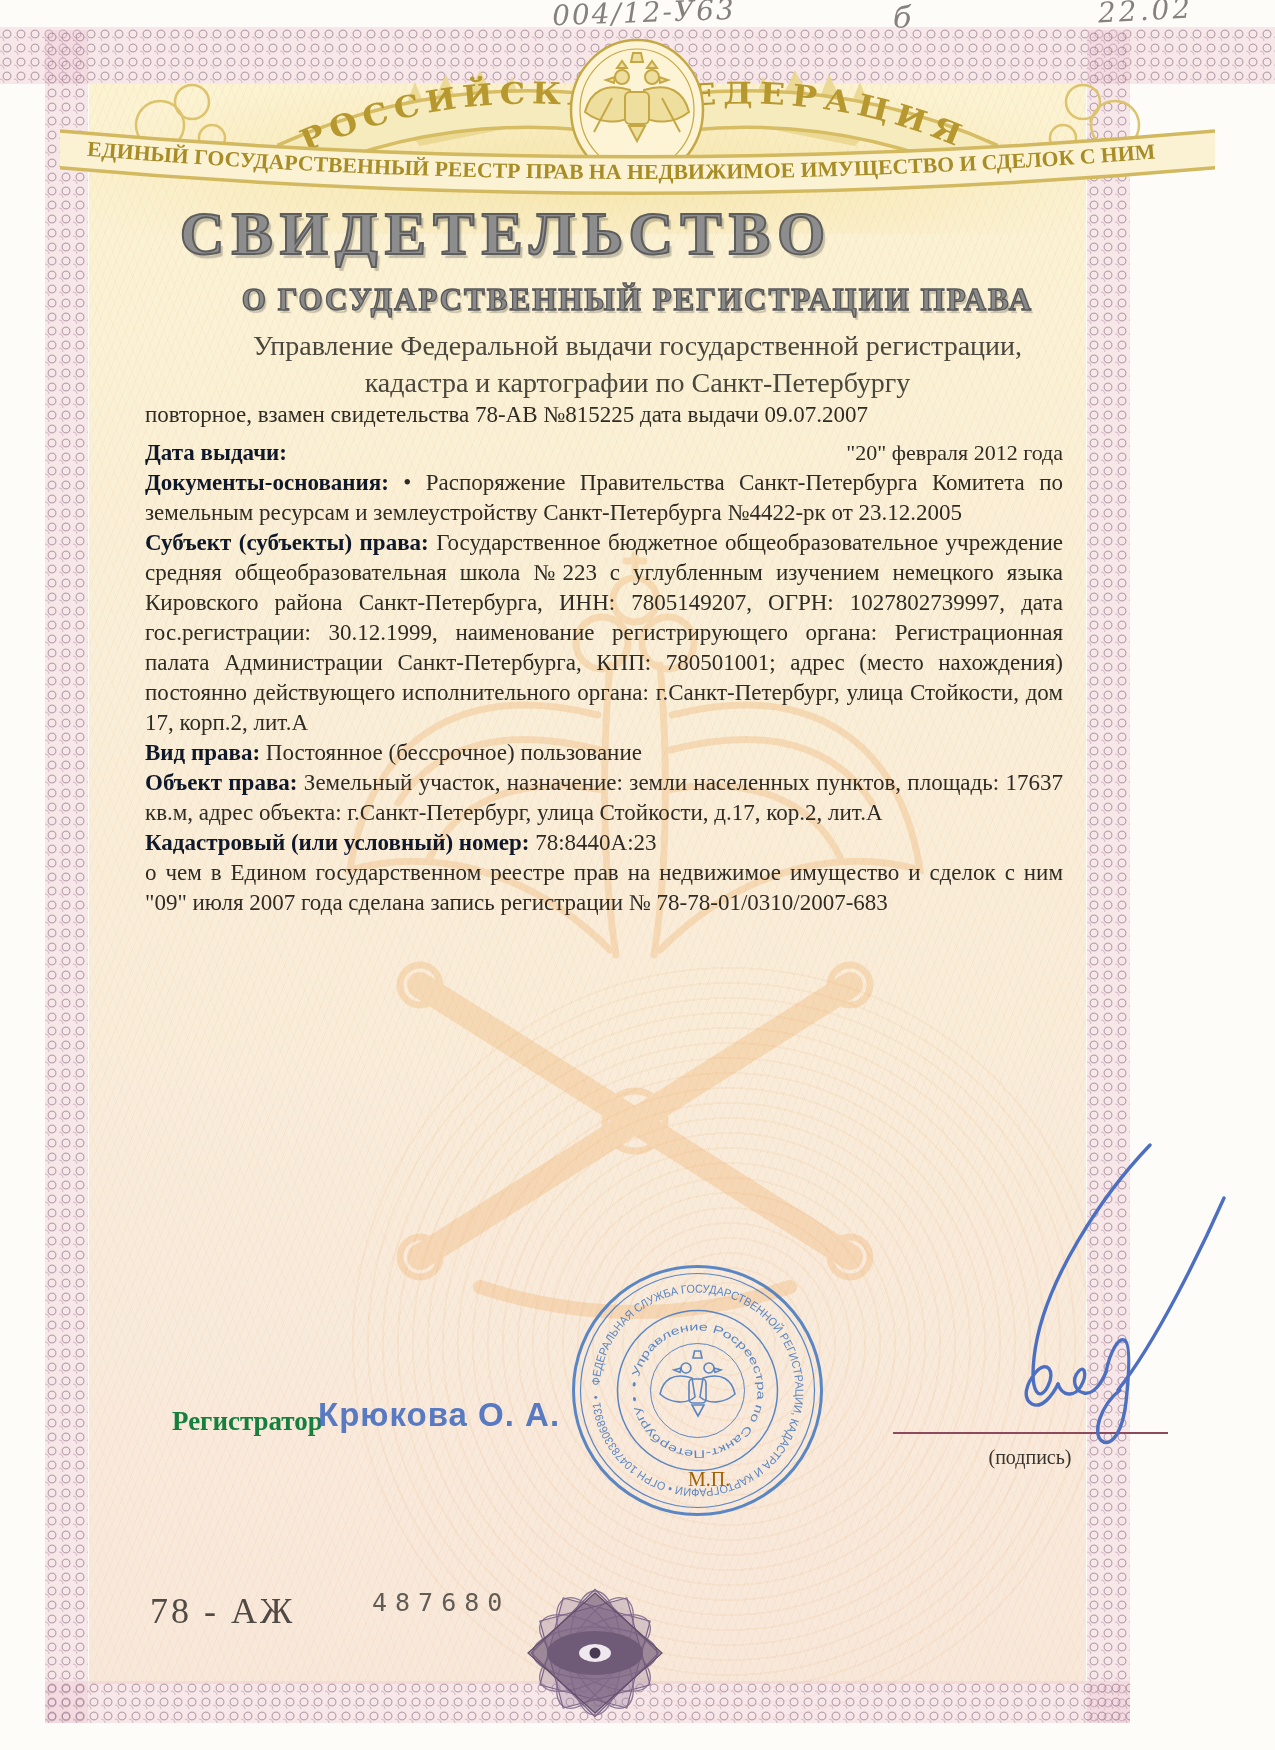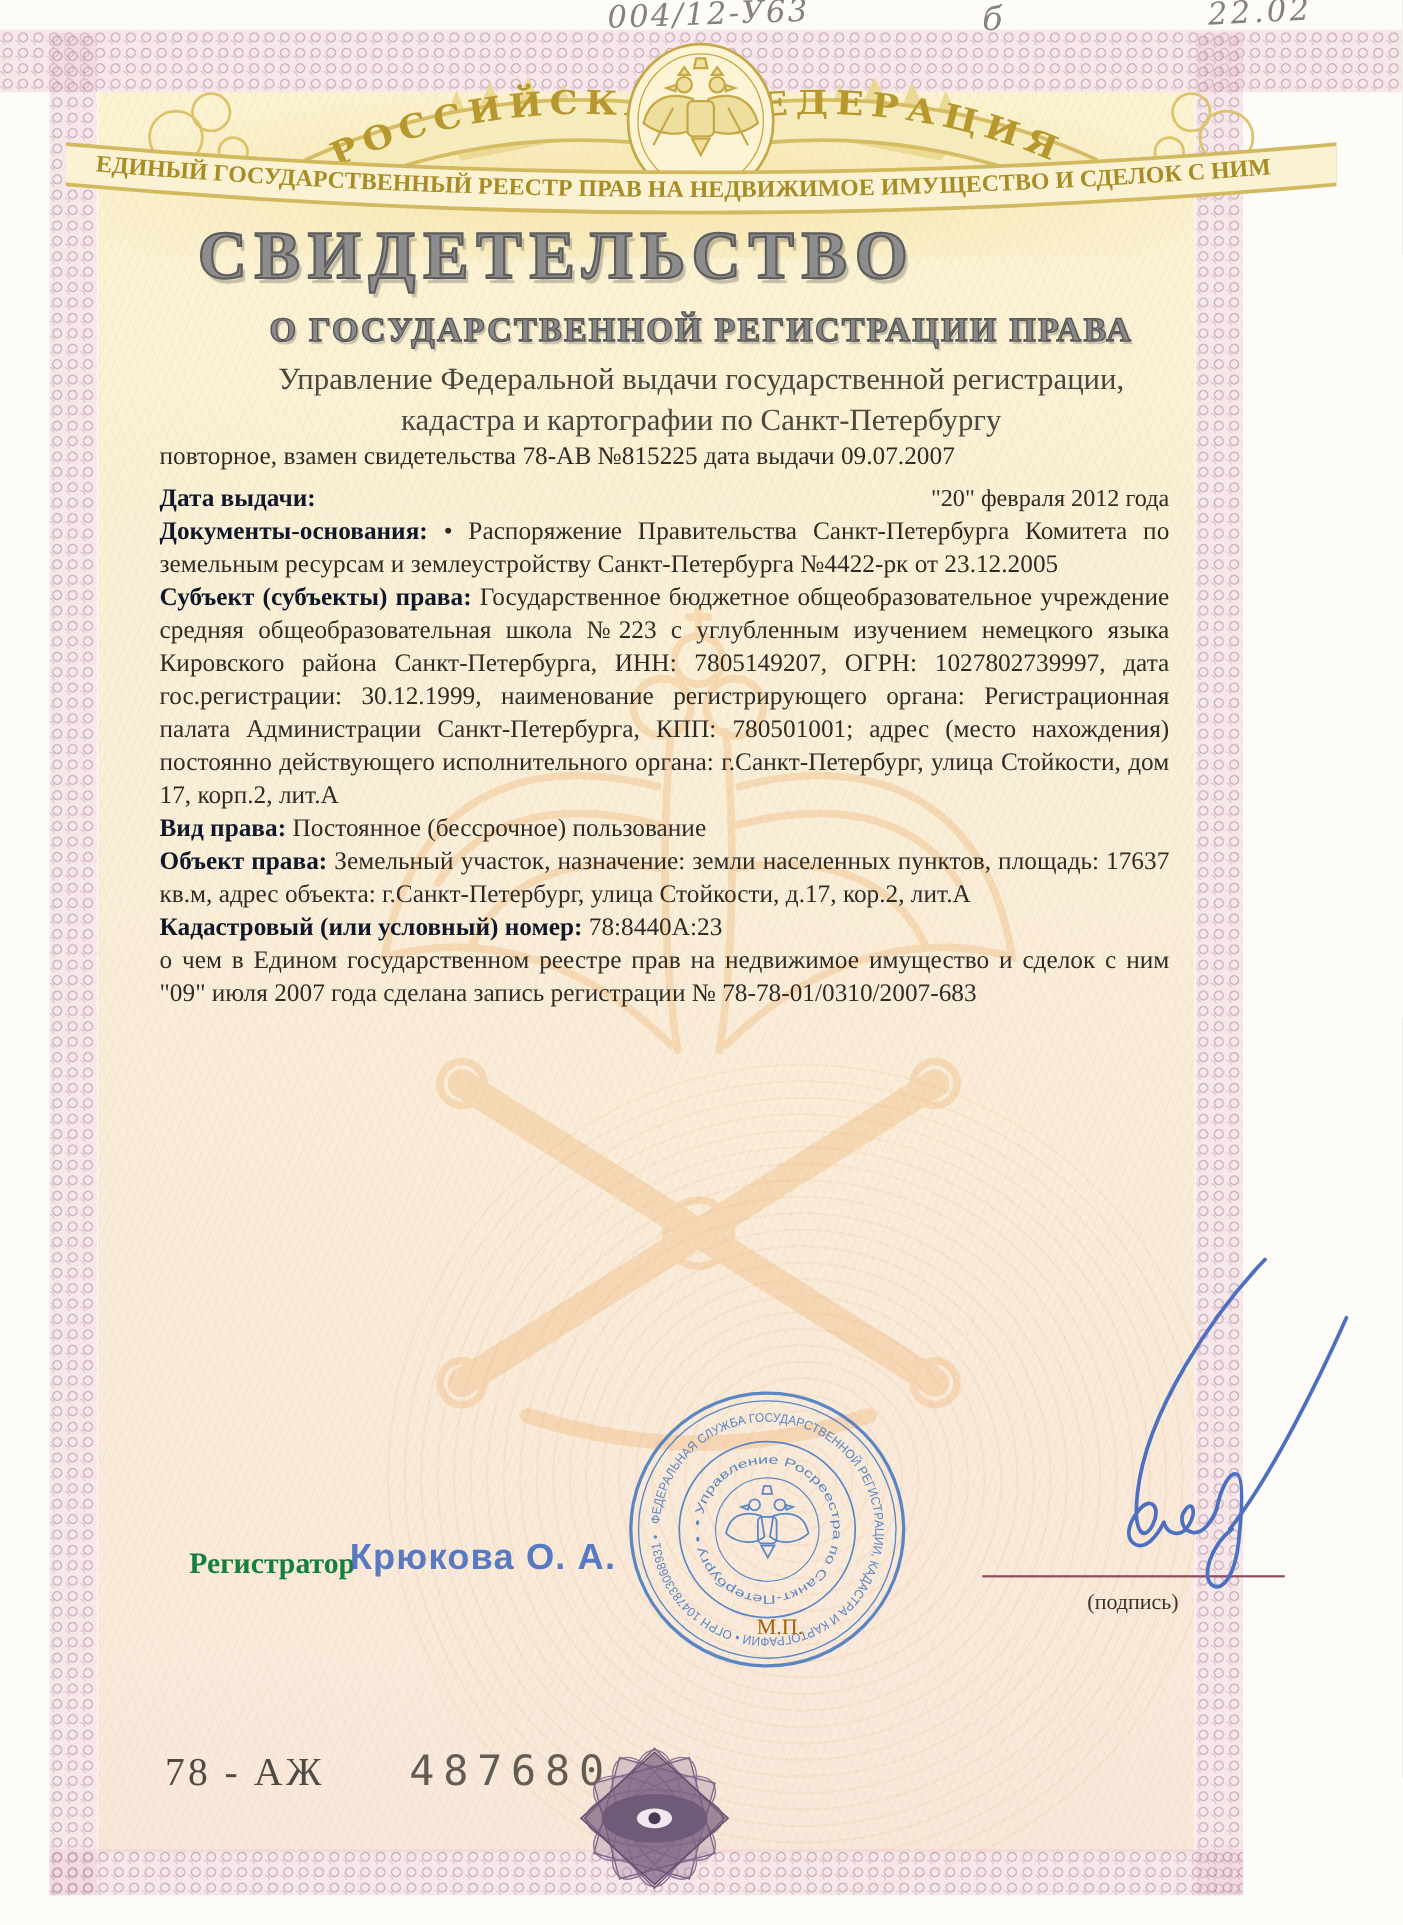--- a/index.html
+++ b/index.html
@@ -57,21 +57,21 @@
     font-family:"Liberation Sans","DejaVu Sans",sans-serif;font-weight:bold;font-size:33px;
     color:#4b71c1;letter-spacing:1px;opacity:.92;}
   .stamp{position:absolute;left:565px;top:1258px;z-index:5;opacity:.92;}
   .mp{position:absolute;left:688px;top:1468px;z-index:6;font-size:20px;color:#a16207;}
   .sig{position:absolute;left:900px;top:1130px;z-index:6;}
   .sig-line{position:absolute;left:893px;top:1432px;width:275px;height:2px;background:#8d4a5e;z-index:5;}
   .sig-caption{position:absolute;left:930px;top:1446px;width:200px;text-align:center;z-index:5;
     font-size:20px;color:#37332c;}
   .serial-series{position:absolute;left:150px;top:1590px;z-index:5;font-size:36px;letter-spacing:3px;color:#4f4a43;}
   .serial-number{position:absolute;left:372px;top:1588px;z-index:5;
-    font-family:"DejaVu Sans Mono","Liberation Mono",monospace;font-size:38px;letter-spacing:8px;color:#625c54;}
+    font-family:"DejaVu Sans Mono","Liberation Mono",monospace;font-size:25px;letter-spacing:8px;color:#625c54;}
   .rosette{position:absolute;left:450px;top:1556px;z-index:6;}
   
   .hw{position:absolute;z-index:7;font-style:italic;color:#85817d;font-family:"DejaVu Serif",serif;}
   .hw1{left:552px;top:-4px;font-size:28px;transform:rotate(-2deg);letter-spacing:2px;}
   .hw2{left:893px;top:0px;font-size:30px;}
   .hw3{left:1098px;top:-6px;font-size:28px;transform:rotate(-3deg);letter-spacing:3px;}
 </style>
 </head>
 <body>
 
@@ -165,21 +165,21 @@
     </g>
 
     <path d="M -15 118 Q 577 172 1170 118" stroke="#d2b85e" stroke-width="40" fill="none"></path>
     <path d="M -15 118 Q 577 172 1170 118" stroke="#faf2d2" stroke-width="33" fill="none"></path>
     <text font-family="Liberation Serif, DejaVu Serif, serif" font-size="21.5" font-weight="bold" fill="#a88c25" textLength="1070" lengthAdjust="spacingAndGlyphs">
       <textPath href="#regP" startOffset="42">ЕДИНЫЙ ГОСУДАРСТВЕННЫЙ РЕЕСТР ПРАВ НА НЕДВИЖИМОЕ ИМУЩЕСТВО И СДЕЛОК С НИМ</textPath>
     </text>
   </svg>
 
   <div class="title">СВИДЕТЕЛЬСТВО</div>
-  <div class="subtitle">О ГОСУДАРСТВЕННОЙ РЕГИСТРАЦИИ ПРАВА</div>
+  <div class="subtitle">О ГОСУДАРСТВЕННЫЙ РЕГИСТРАЦИИ ПРАВА</div>
   <div class="authority">
     <div>Управление Федеральной выдачи государственной регистрации,</div>
     <div>кадастра и картографии  по  Санкт-Петербургу</div>
   </div>
 
   <div class="bodytext">
     <p>повторное, взамен свидетельства 78-АВ №815225 дата выдачи 09.07.2007</p>
     <div class="row-date">
       <b>Дата выдачи:</b>
       <span class="val">"20" февраля 2012 года</span>

